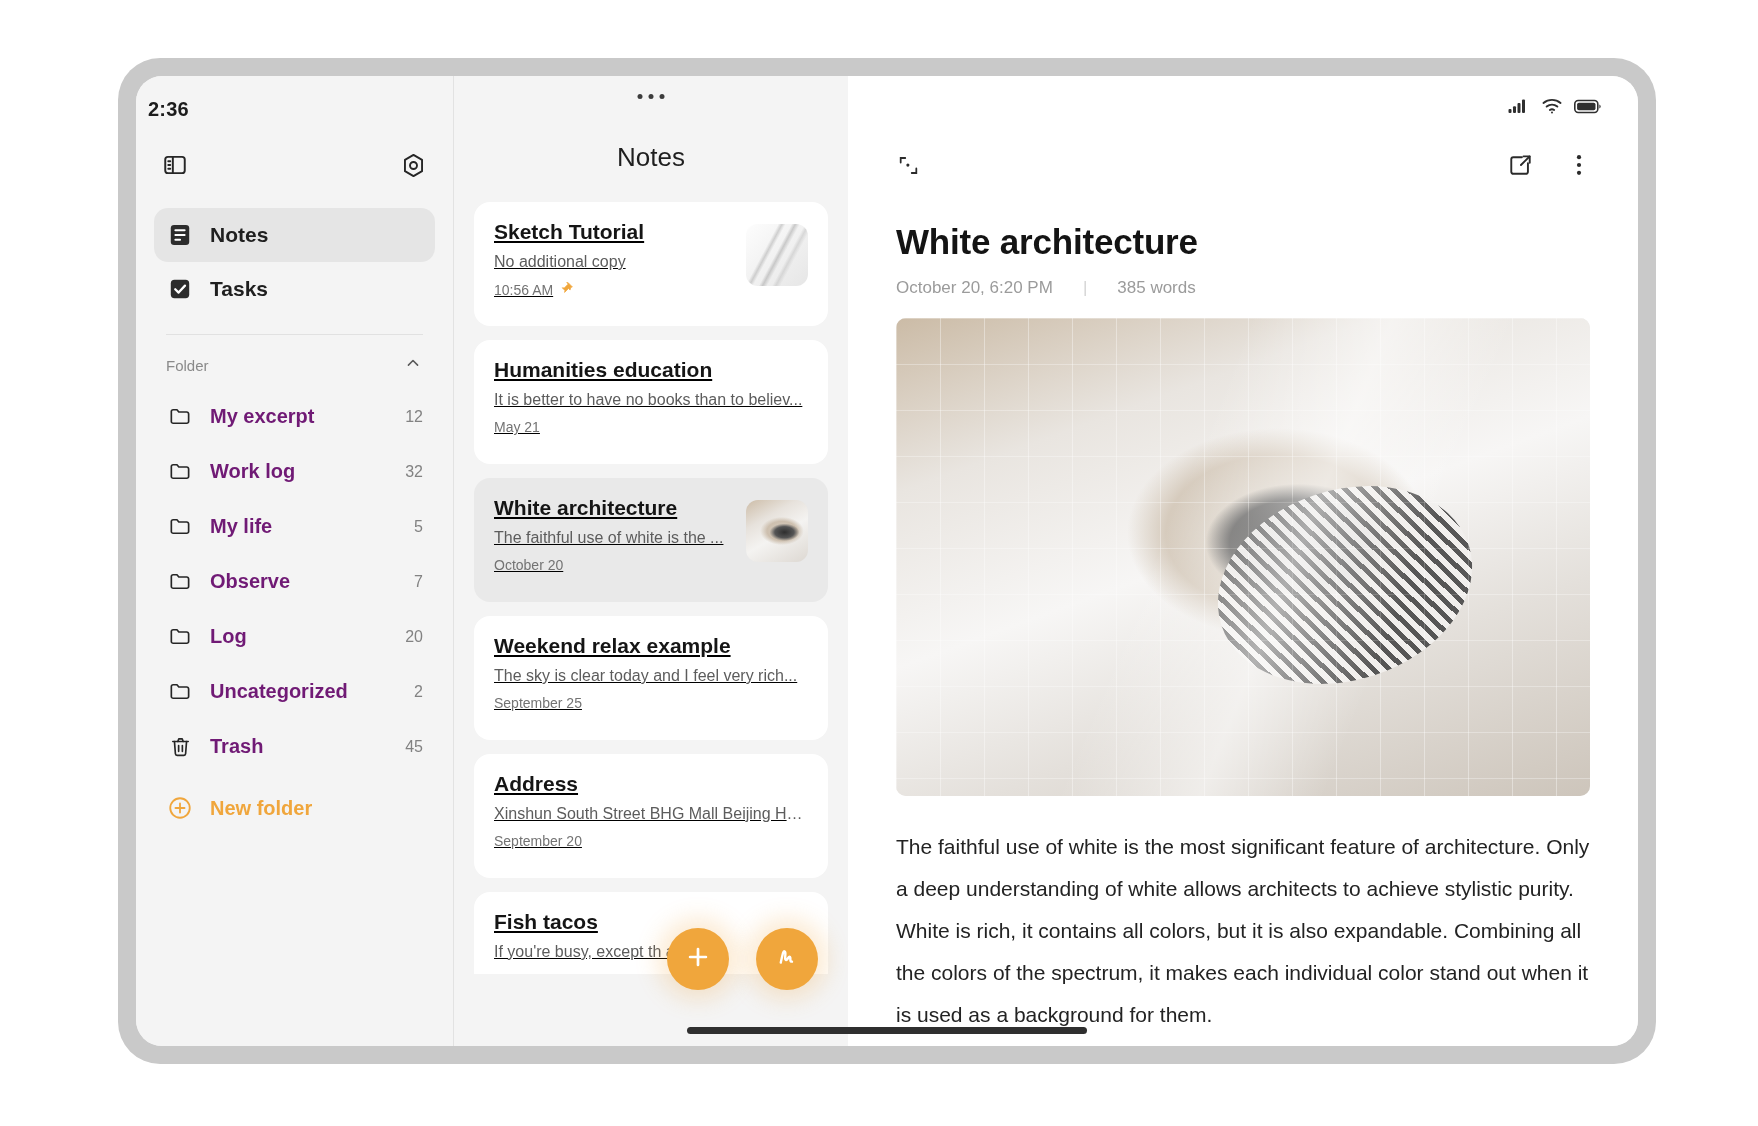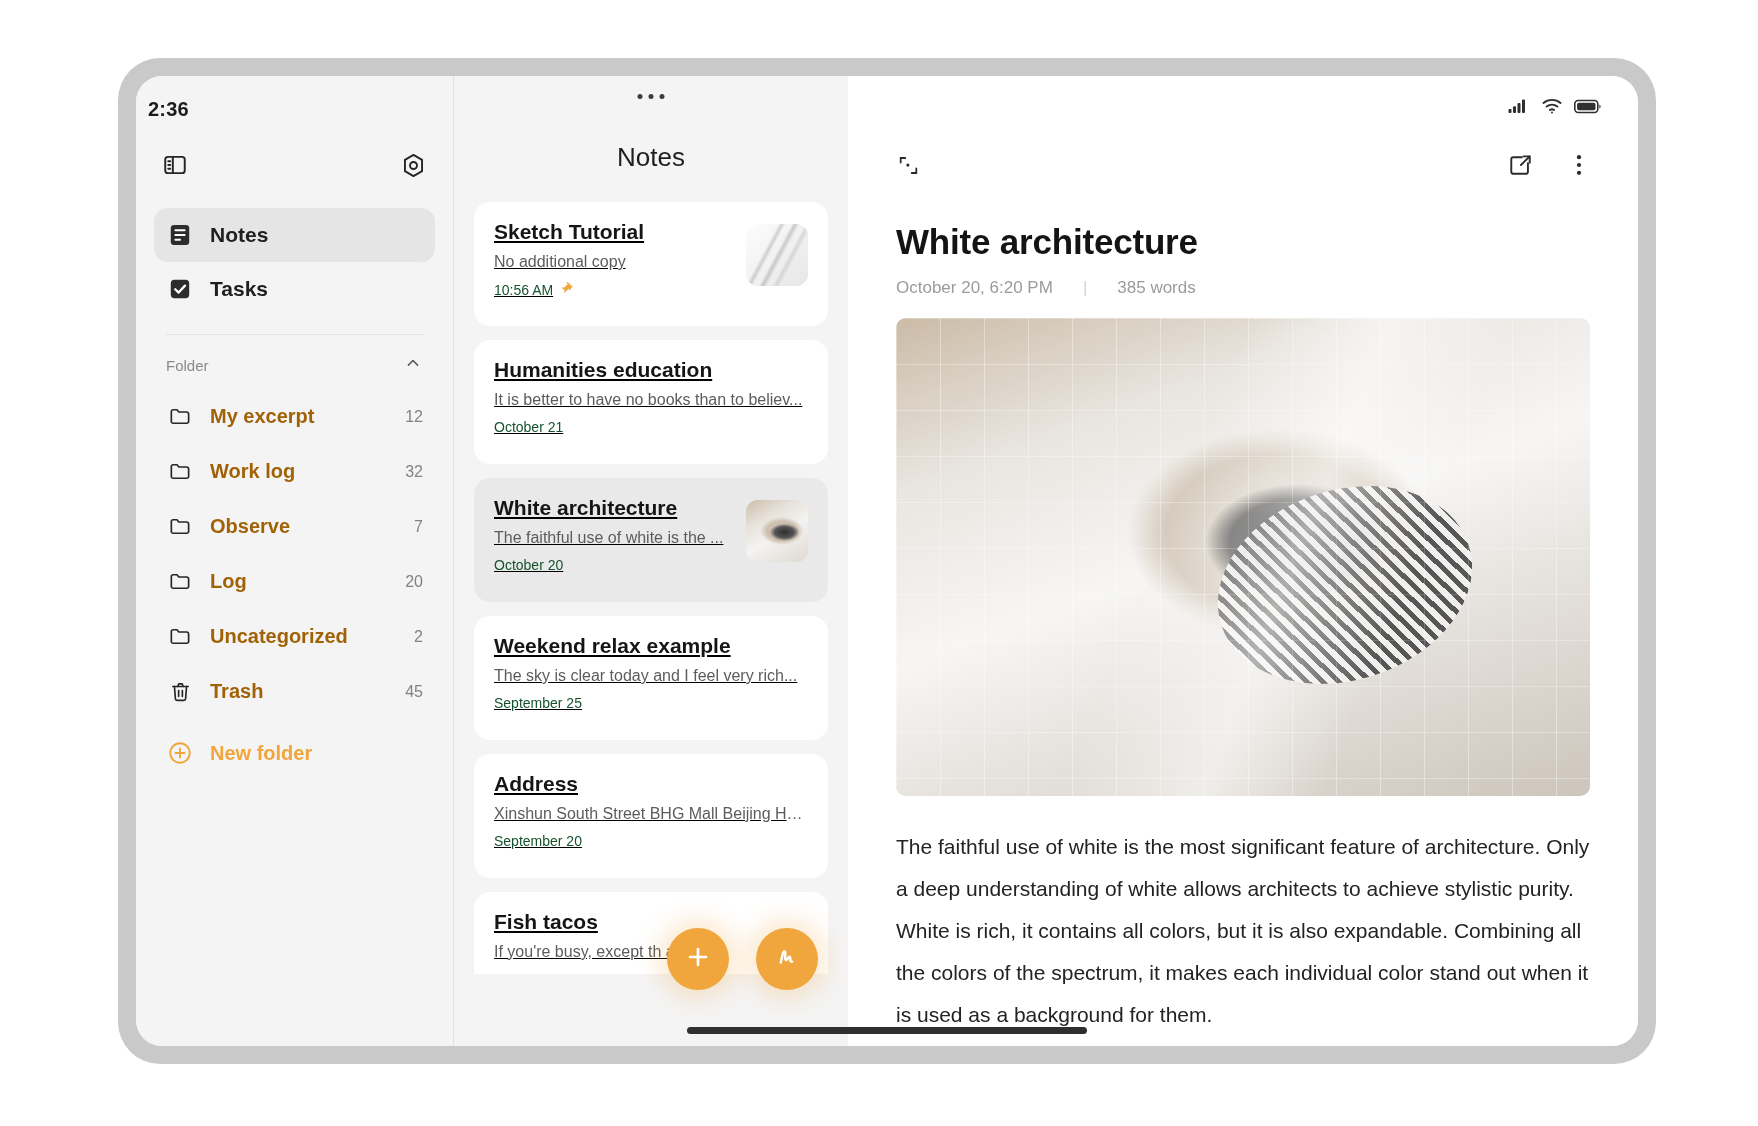--- a/index.html
+++ b/index.html
@@ -93,21 +93,21 @@
     gap: 16px;
     height: 55px;
     padding: 0 12px;
     cursor: pointer;
     border-radius: 12px;
   }
   .folder-name {
     flex: 1;
     font-size: 20px;
     font-weight: 600;
-    color: #a16207;
+    color: #701a75;
   }
   .folder-count {
     font-size: 16px;
     color: #828282;
   }
   .new-folder {
     display: flex; align-items: center;
     gap: 16px;
     height: 56px;
     padding: 0 12px;
@@ -175,21 +175,21 @@
   .note-snippet {
     font-size: 16px;
     color: #5c5c5c;
     margin-bottom: 10px;
     white-space: nowrap; overflow: hidden; text-overflow: ellipsis;
     padding-right: 4px;
   }
   .note-card.has-thumb .note-snippet { padding-right: 74px; }
   .note-meta {
     font-size: 14px;
-    color: #14532d;
+    color: #737373;
     display: flex; align-items: center; gap: 6px;
   }
   .note-thumb {
     position: absolute;
     right: 20px; top: 22px;
     width: 62px; height: 62px;
     border-radius: 12px;
     overflow: hidden;
   }
   .thumb-sketch {
@@ -382,20 +382,29 @@
         <div class="folder-item">
           <span class="nav-ico">
             <svg width="25" height="25" viewBox="0 0 24 24" fill="none" stroke="#262626" stroke-width="1.6" stroke-linejoin="round">
               <path d="M3.2 7.3a1.8 1.8 0 0 1 1.8-1.8h3.6l1.8 2.2h7.6a1.8 1.8 0 0 1 1.8 1.8v7.2a1.8 1.8 0 0 1-1.8 1.8H5a1.8 1.8 0 0 1-1.8-1.8z"></path>
             </svg>
           </span>
           <span class="folder-name">Work log</span>
           <span class="folder-count">32</span>
         </div>
 
+        <div class="folder-item">
+          <span class="nav-ico">
+            <svg width="25" height="25" viewBox="0 0 24 24" fill="none" stroke="#262626" stroke-width="1.6" stroke-linejoin="round">
+              <path d="M3.2 7.3a1.8 1.8 0 0 1 1.8-1.8h3.6l1.8 2.2h7.6a1.8 1.8 0 0 1 1.8 1.8v7.2a1.8 1.8 0 0 1-1.8 1.8H5a1.8 1.8 0 0 1-1.8-1.8z"></path>
+            </svg>
+          </span>
+          <span class="folder-name">My life</span>
+          <span class="folder-count">5</span>
+        </div>
 
         <div class="folder-item">
           <span class="nav-ico">
             <svg width="25" height="25" viewBox="0 0 24 24" fill="none" stroke="#262626" stroke-width="1.6" stroke-linejoin="round">
               <path d="M3.2 7.3a1.8 1.8 0 0 1 1.8-1.8h3.6l1.8 2.2h7.6a1.8 1.8 0 0 1 1.8 1.8v7.2a1.8 1.8 0 0 1-1.8 1.8H5a1.8 1.8 0 0 1-1.8-1.8z"></path>
             </svg>
           </span>
           <span class="folder-name">Observe</span>
           <span class="folder-count">7</span>
         </div>
@@ -467,21 +476,21 @@
               </svg>
             </span>
           </div>
           <div class="note-thumb thumb-sketch"></div>
         </div>
 
         <div class="note-card">
           <div class="note-title">Humanities education</div>
           <div class="note-snippet">It is better to have no books than to believ...</div>
           <div class="note-meta">
-            <span>October 21</span>
+            <span>May 21</span>
           </div>
         </div>
 
         <div class="note-card has-thumb selected">
           <div class="note-title">White architecture</div>
           <div class="note-snippet">The faithful use of white is the ...</div>
           <div class="note-meta">
             <span>October 20</span>
           </div>
           <div class="note-thumb thumb-arch"></div>

